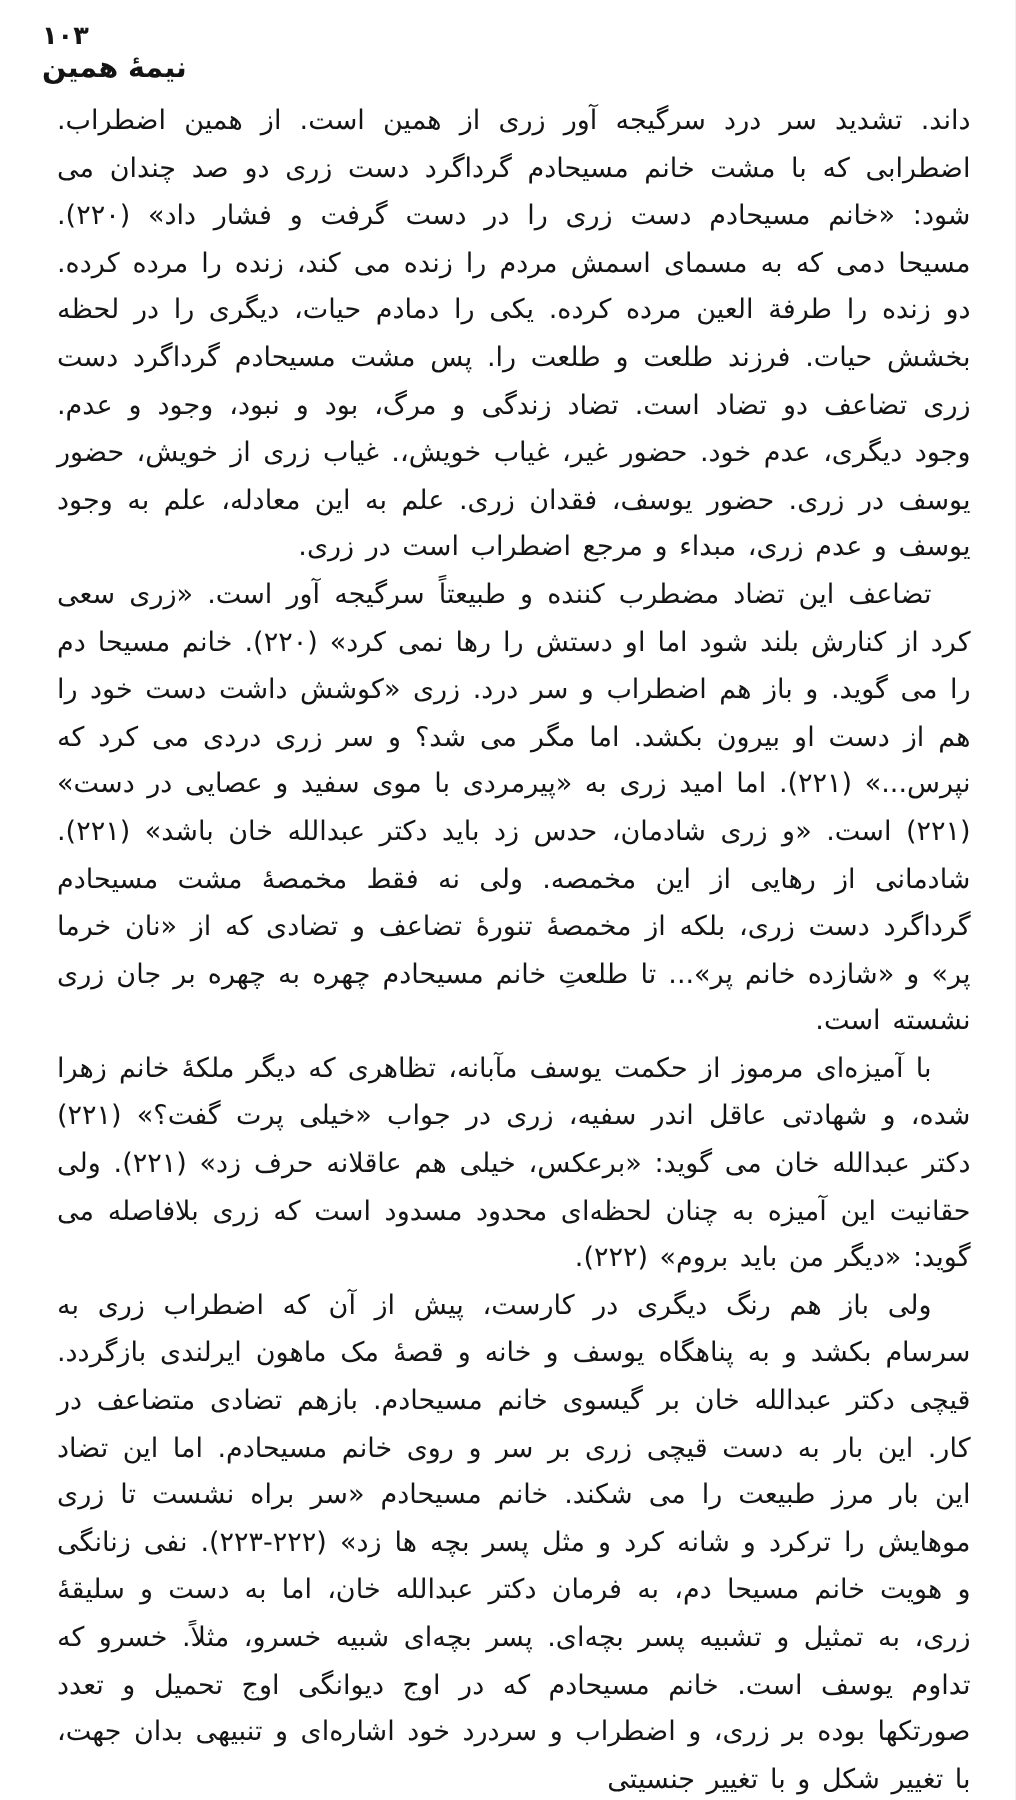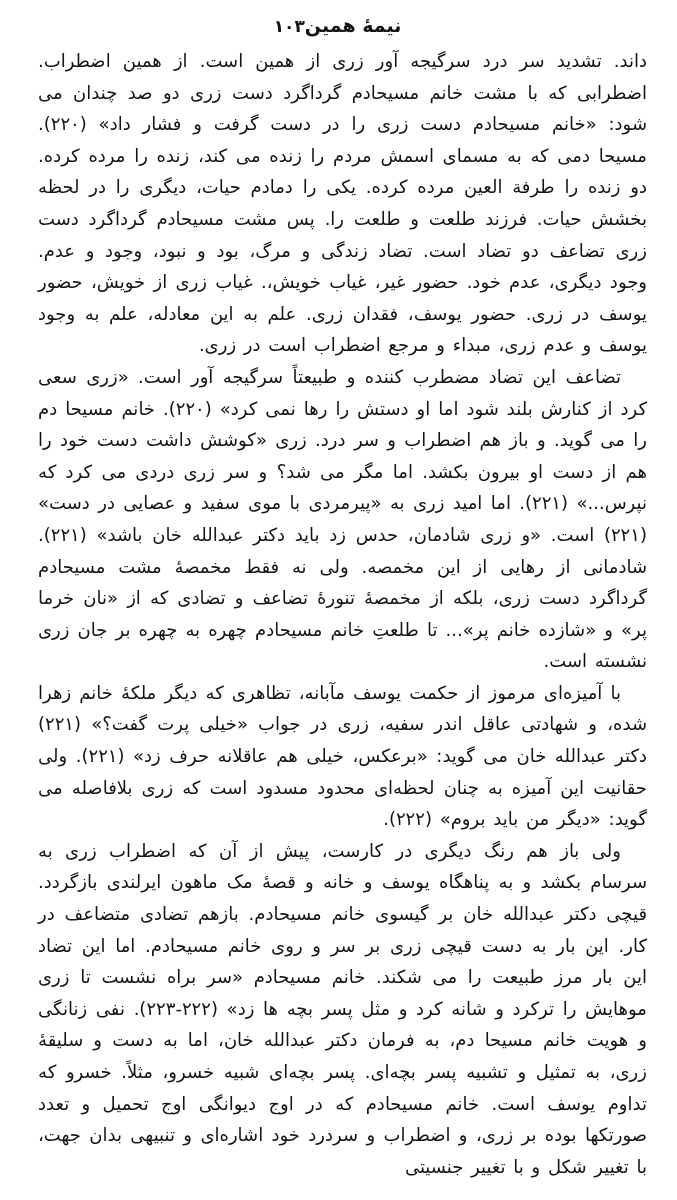--- a/index.html
+++ b/index.html
@@ -13,20 +13,21 @@
     height: 1200px;
     margin: 0 auto;
     background: #ffffff;
     color: #141414;
     font-family: "DejaVu Sans", sans-serif;
     overflow: hidden;
     box-sizing: border-box;
   }
   .page-header {
     display: flex;
+    flex-direction: column;
     justify-content: center;
     align-items: baseline;
     padding: 14px 30px 0 28px;
     direction: ltr;
   }
   .page-number {
     font-size: 17px;
     font-weight: bold;
     letter-spacing: 1px;
   }

